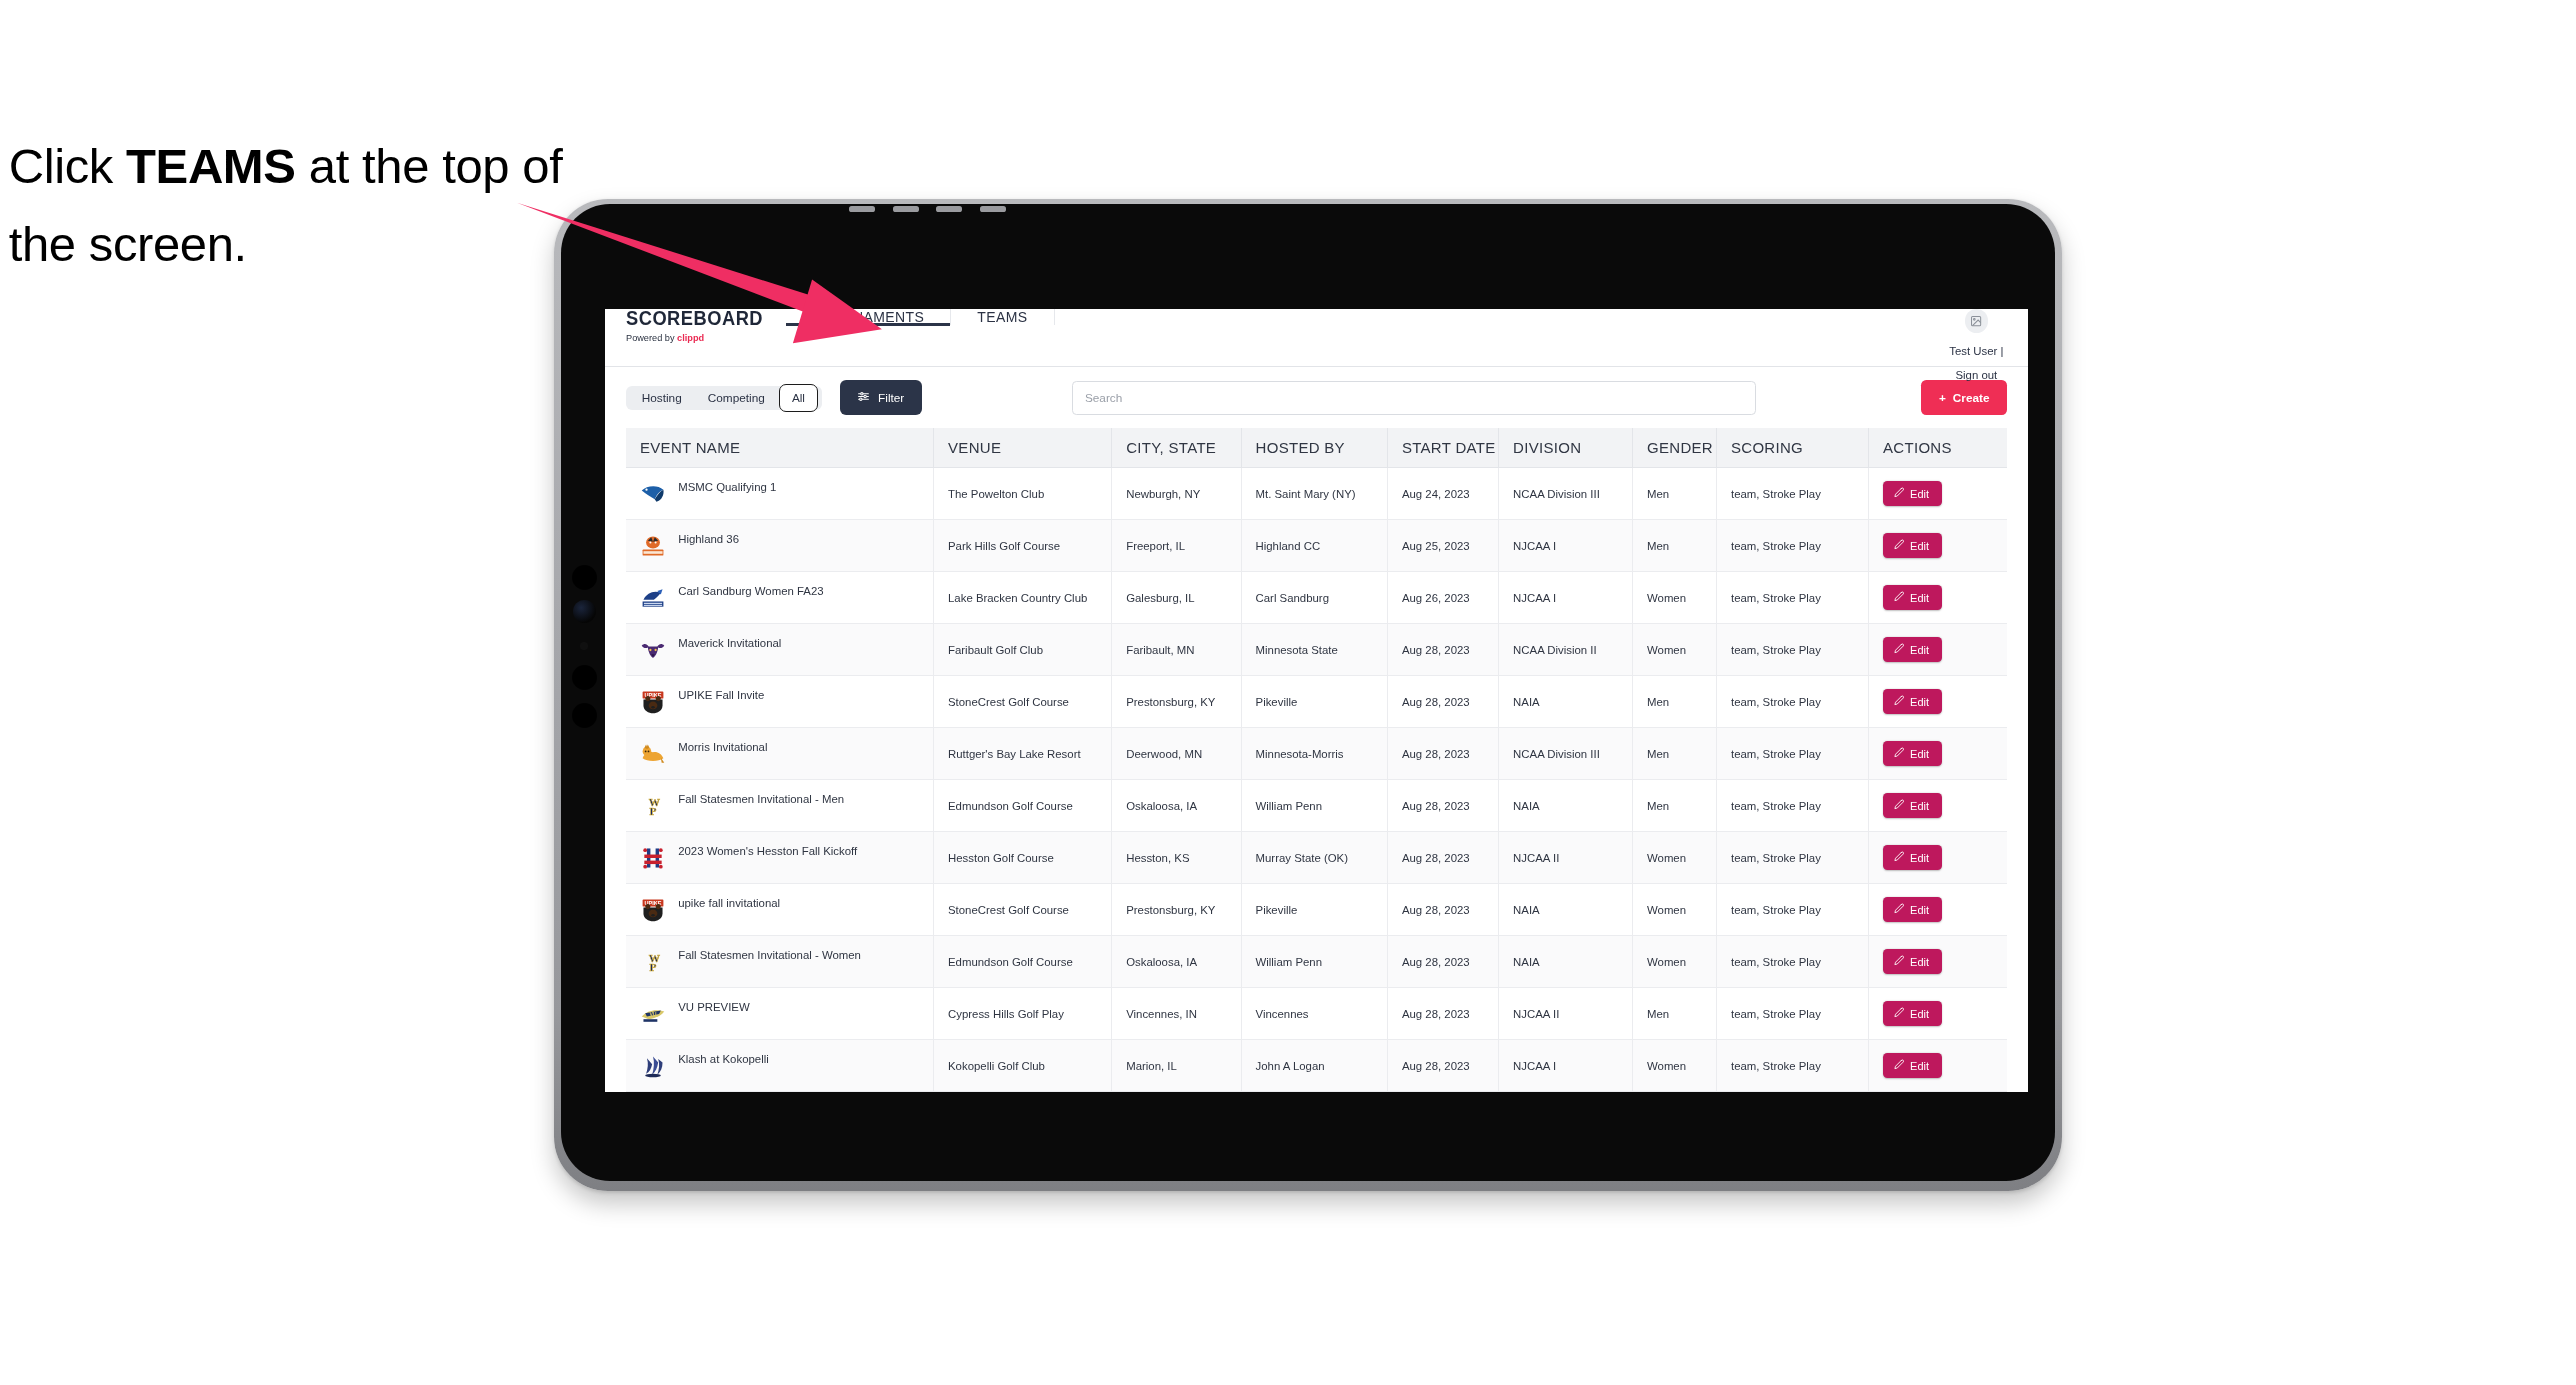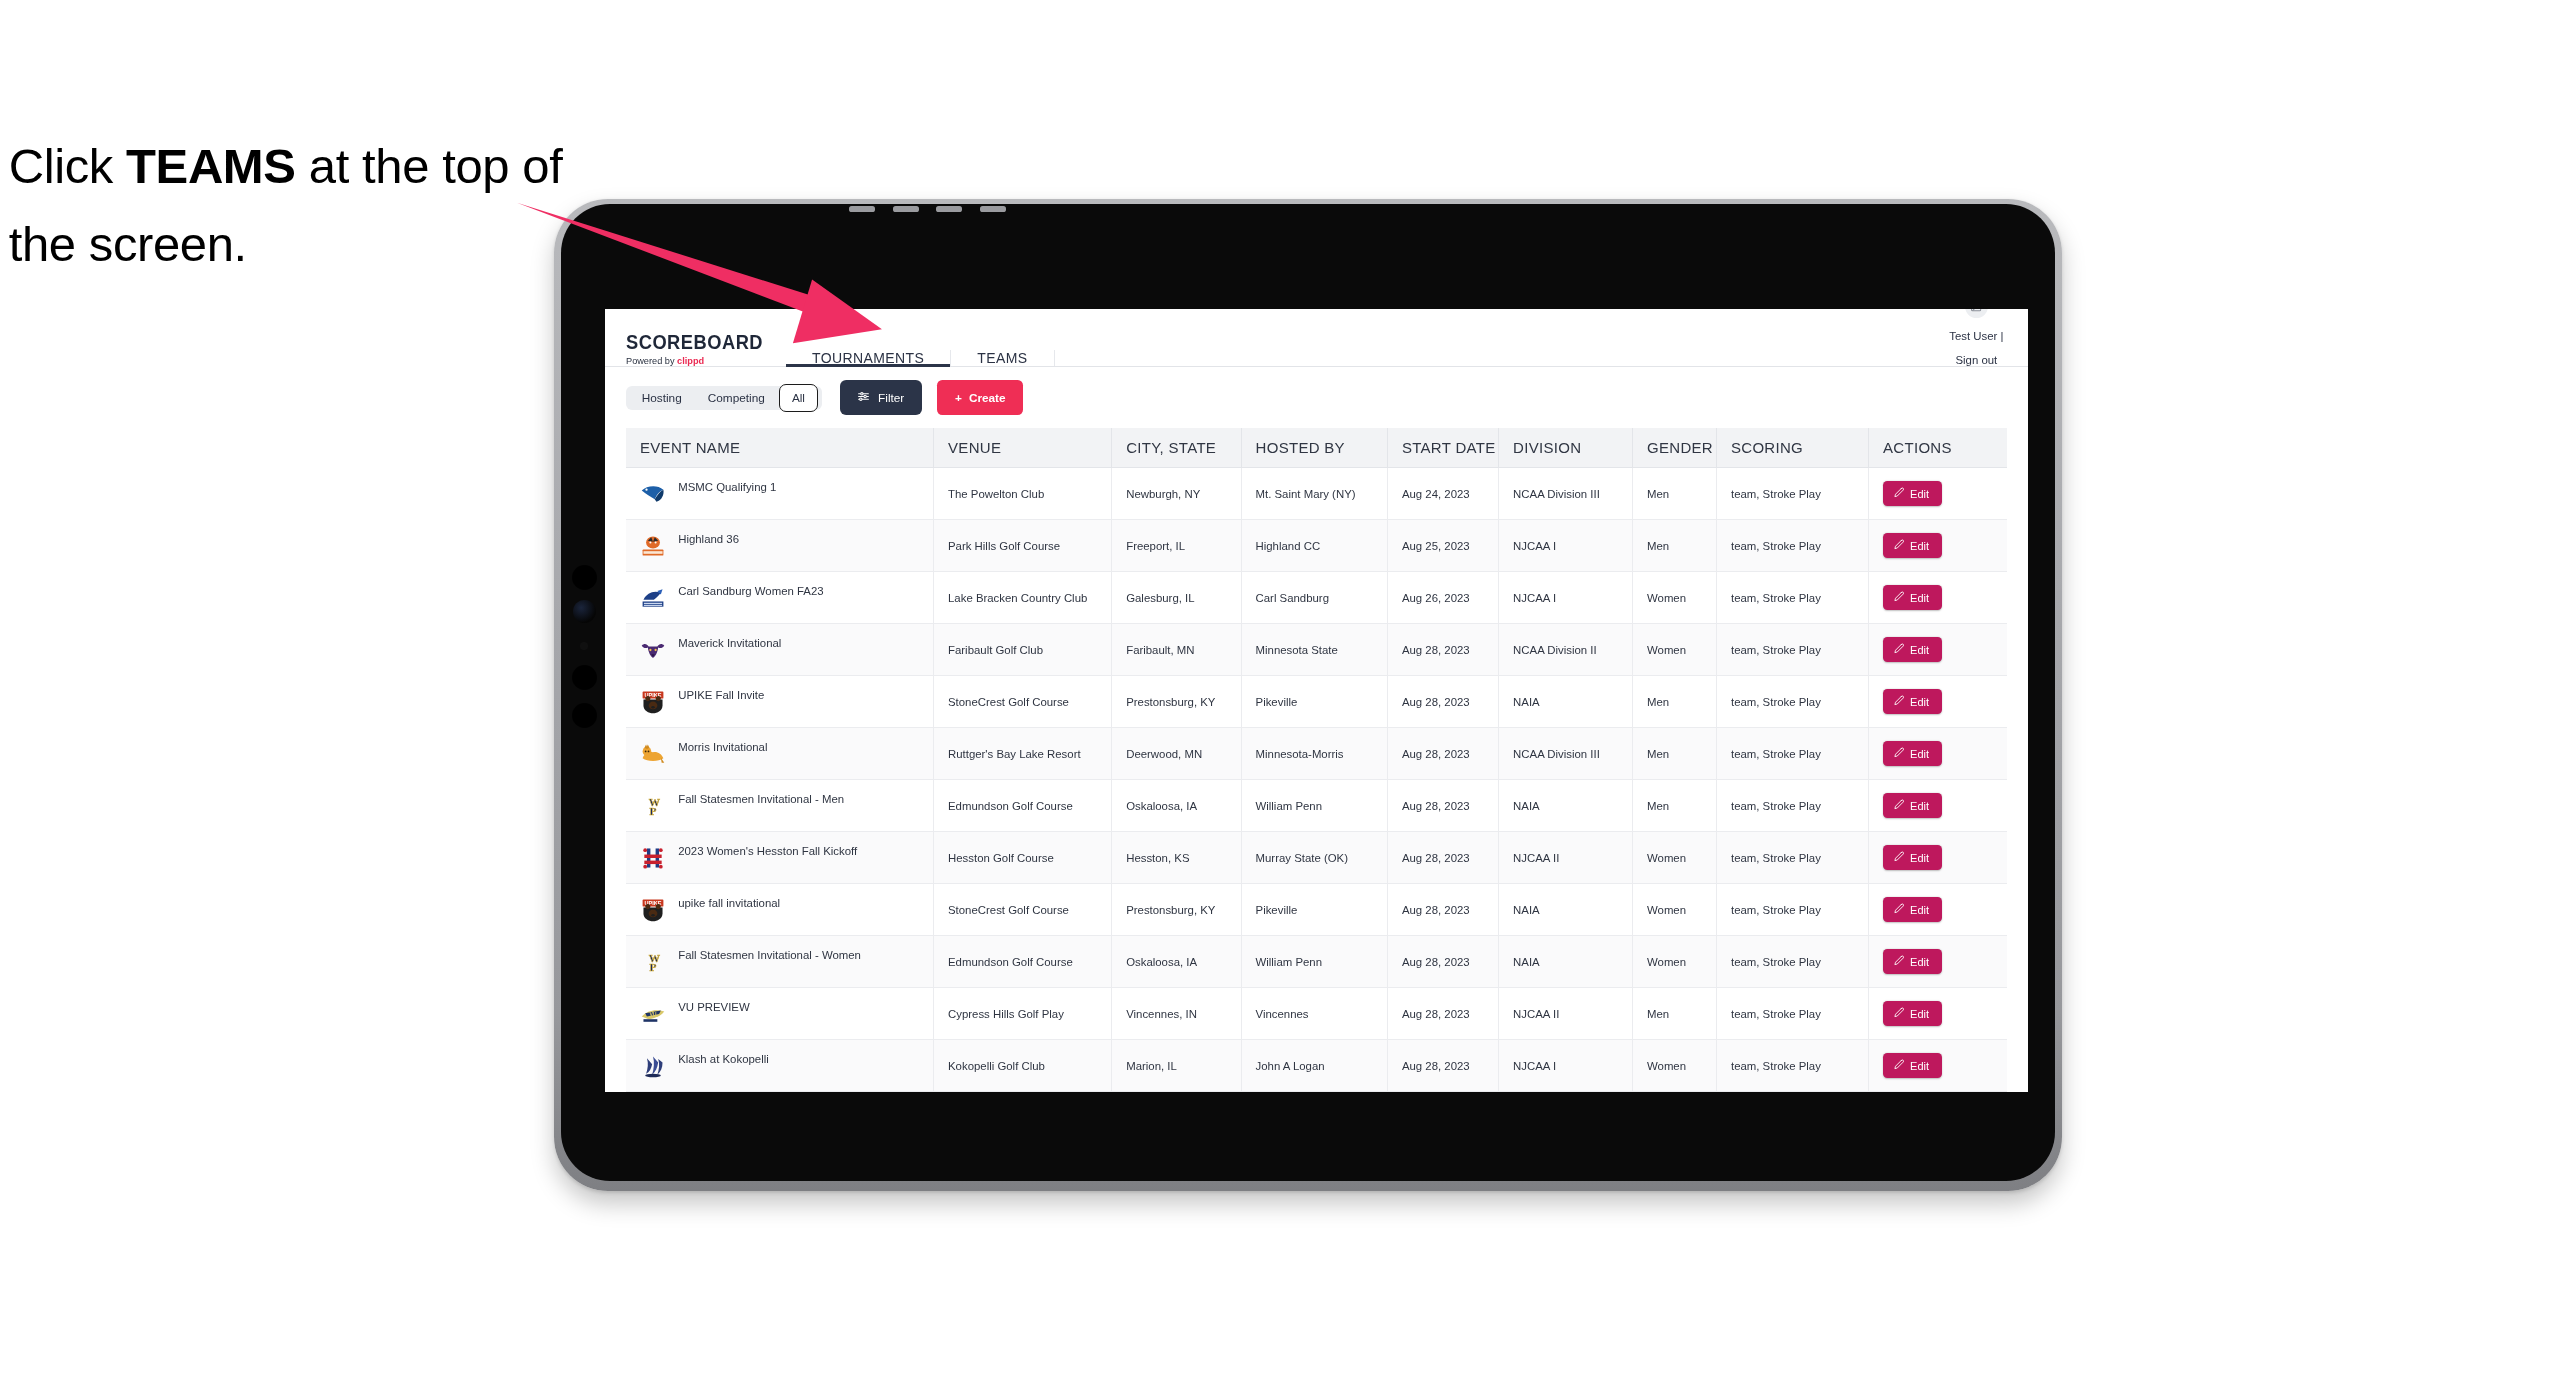--- a/index.html
+++ b/index.html
@@ -109,21 +109,21 @@
     background: #ffffff;
     box-shadow: 0 0 0 0.9px rgba(0,0,0,0.04);
   }
 
   
   #topnav {
     height: 57px;
     background: #ffffff;
     border-bottom: 0.9px solid #e2e4e8;
     display: flex;
-    align-items: flex-end;
+    align-items: flex-start;
     position: relative;
   }
   #brand {
     display: flex;
     flex-direction: column;
     justify-content: center;
     padding-left: 21px;
     padding-right: 23px;
     min-width: 131px;
   }
@@ -406,20 +406,23 @@
                 <line x1="3" y1="7" x2="21" y2="7"></line>
                 <line x1="3" y1="12" x2="21" y2="12"></line>
                 <line x1="3" y1="17" x2="21" y2="17"></line>
                 <circle cx="9" cy="7" r="2.2" fill="#2b3448"></circle>
                 <circle cx="15" cy="12" r="2.2" fill="#2b3448"></circle>
                 <circle cx="7" cy="17" r="2.2" fill="#2b3448"></circle>
               </svg>
             </span>
             <span>Filter</span>
           </button>
+          <div id="search-wrap">
+            <input id="search-input" type="text" placeholder="Search" style="">
+          </div>
           <button id="create-btn">
             <span>+</span>
             <span>Create</span>
           </button>
         </div>
 
         <div id="table-wrap">
           <table id="events">
             <colgroup>
               <col class="c-name">

